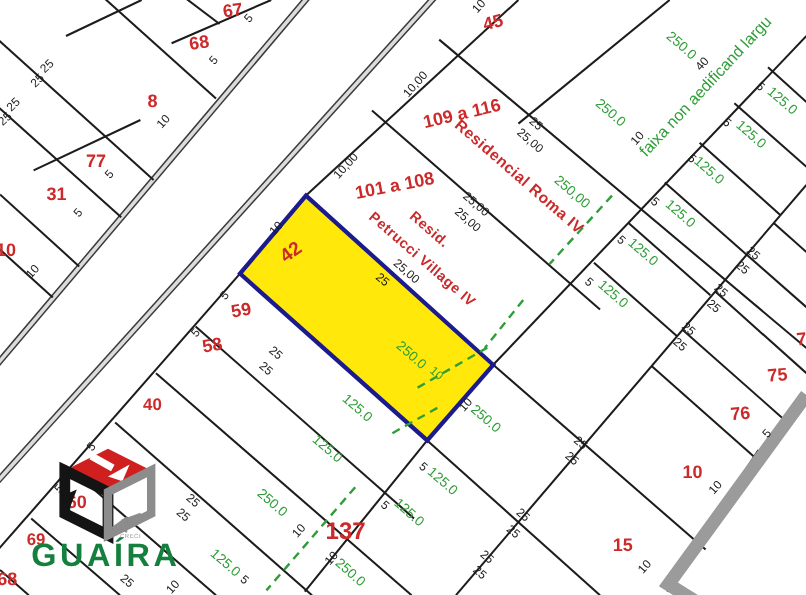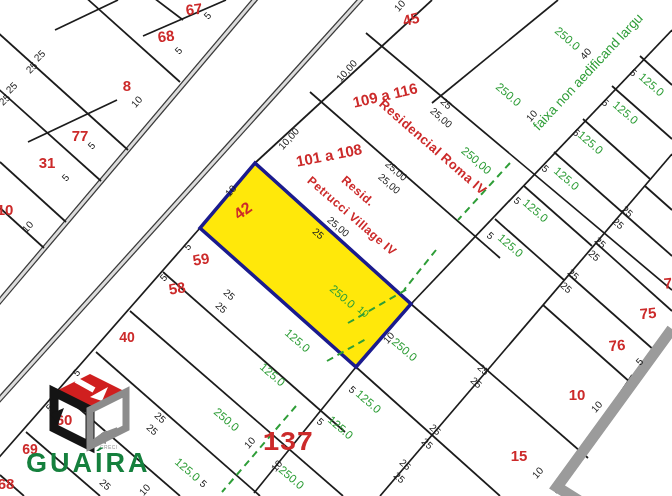--- a/index.html
+++ b/index.html
@@ -82,21 +82,21 @@
       <div class="lbl red" style="left: 411px; top: 19px; font-size: 15px; transform: translate(-50%, -50%) rotate(-14deg);">45</div>
       <div class="lbl red" style="left: 385px; top: 95px; font-size: 15px; transform: translate(-50%, -50%) rotate(-13deg);">109 a 116</div>
       <div class="lbl red" style="left: 329px; top: 155px; font-size: 15px; transform: translate(-50%, -50%) rotate(-11deg);">101 a 108</div>
       <div class="lbl red" style="left: 243px; top: 211px; font-size: 16px; transform: translate(-50%, -50%) rotate(-36deg);">42</div>
       <div class="lbl red" style="left: 201px; top: 259px; font-size: 15px; transform: translate(-50%, -50%) rotate(-10deg);">59</div>
       <div class="lbl red" style="left: 177px; top: 288px; font-size: 15px; transform: translate(-50%, -50%) rotate(-10deg);">58</div>
       <div class="lbl red" style="left: 127px; top: 337px; font-size: 14px; transform: translate(-50%, -50%) rotate(0deg);">40</div>
       <div class="lbl red" style="left: 64px; top: 419px; font-size: 15px; transform: translate(-50%, -50%) rotate(0deg);">60</div>
       <div class="lbl red" style="left: 30px; top: 449px; font-size: 14px; transform: translate(-50%, -50%) rotate(0deg);">69</div>
       <div class="lbl red" style="left: 6px; top: 483px; font-size: 15px; transform: translate(-50%, -50%) rotate(0deg);">68</div>
-      <div class="lbl red" style="left: 288px; top: 443px; font-size: 28px; transform: translate(-50%, -50%) rotate(0deg); font-family: Liberation Mono, monospace;">137</div>
+      <div class="lbl red" style="left: 288px; top: 443px; font-size: 20px; transform: translate(-50%, -50%) rotate(0deg);">137</div>
       <div class="lbl red" style="left: 519px; top: 455px; font-size: 15px; transform: translate(-50%, -50%) rotate(0deg);">15</div>
       <div class="lbl red" style="left: 577px; top: 394px; font-size: 15px; transform: translate(-50%, -50%) rotate(0deg);">10</div>
       <div class="lbl red" style="left: 617px; top: 345px; font-size: 15px; transform: translate(-50%, -50%) rotate(-5deg);">76</div>
       <div class="lbl red" style="left: 648px; top: 313px; font-size: 15px; transform: translate(-50%, -50%) rotate(-5deg);">75</div>
       <div class="lbl red" style="left: 668px; top: 283px; font-size: 15px; transform: translate(-50%, -50%) rotate(-5deg);">7</div>
       <div class="lbl name" style="left: 433px; top: 147px; font-size: 13px; transform: translate(-50%, -50%) rotate(41deg);">Residencial Roma IV</div>
       <div class="lbl name" style="left: 358px; top: 191px; font-size: 12px; transform: translate(-50%, -50%) rotate(41deg);">Resid.</div>
       <div class="lbl name" style="left: 352px; top: 216px; font-size: 12px; transform: translate(-50%, -50%) rotate(41deg);">Petrucci Village IV</div>
       <div class="lbl dim" style="left: 208px; top: 16px; font-size: 10px; transform: translate(-50%, -50%) rotate(-48deg);">5</div>
       <div class="lbl dim" style="left: 179px; top: 51px; font-size: 10px; transform: translate(-50%, -50%) rotate(-48deg);">5</div>

